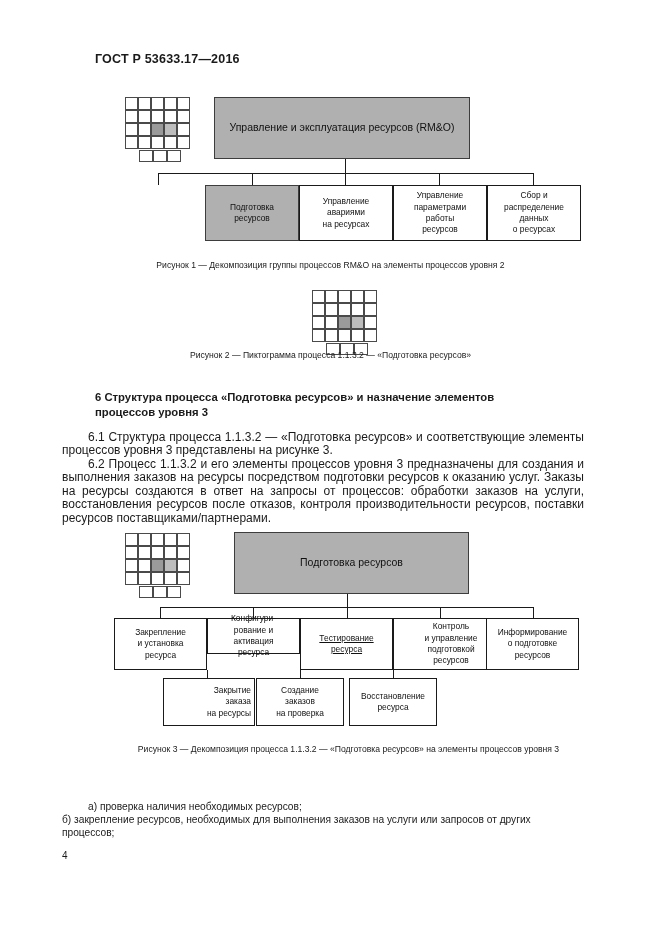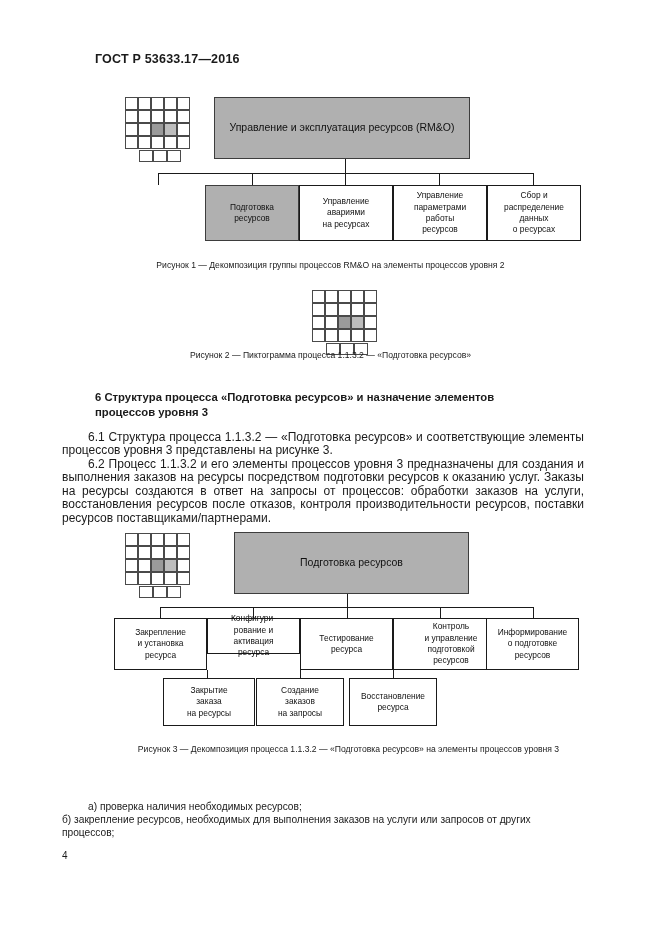--- a/index.html
+++ b/index.html
@@ -267,49 +267,49 @@
       <span class="lbl">Закрепление
 и установка
 ресурса</span>
     </div>
     <div class="box" style="left:207px; top:618px; width:93px; height:36px;">
       <span class="lbl">Конфигури-
 рование и
 активация
 ресурса</span>
     </div>
-    <div class="box" style="left:300px; top:618px; width:93px; height:52px;">
+    <div class="box" style="left:300px; top:618px; width:93px; height:52px;text-decoration:underline;">
       <span class="lbl">Тестирование
 ресурса</span>
     </div>
     <div class="box" style="left:393px; top:618px; width:116px; height:52px;">
       <span class="lbl">Контроль
 и управление
 подготовкой
 ресурсов</span>
     </div>
     <div class="box" style="left:486px; top:618px; width:93px; height:52px;">
       <span class="lbl">Информирование
 о подготовке
 ресурсов</span>
     </div>
 
     <div class="line vline" style="left:207px; top:670px; height:8px;"></div>
     <div class="line vline" style="left:300px; top:670px; height:8px;"></div>
     <div class="line vline" style="left:393px; top:670px; height:8px;"></div>
 
-    <div class="box" style="left:163px; top:678px; width:92px; height:48px;">
+    <div class="box" style="left:163px; top:678px; width:92px; height:48px;text-align:right;">
       <span class="lbl">Закрытие
 заказа
 на ресурсы</span>
     </div>
     <div class="box" style="left:256px; top:678px; width:88px; height:48px;">
       <span class="lbl">Создание
 заказов
-на запросы</span>
+на проверка</span>
     </div>
     <div class="box" style="left:349px; top:678px; width:88px; height:48px;">
       <span class="lbl">Восстановление
 ресурса</span>
     </div>
   </div>
 
   <div class="caption" style="top:744px;padding-left:36px;">Рисунок 3 — Декомпозиция процесса 1.1.3.2 — «Подготовка ресурсов» на элементы процессов уровня 3</div>
 
 

